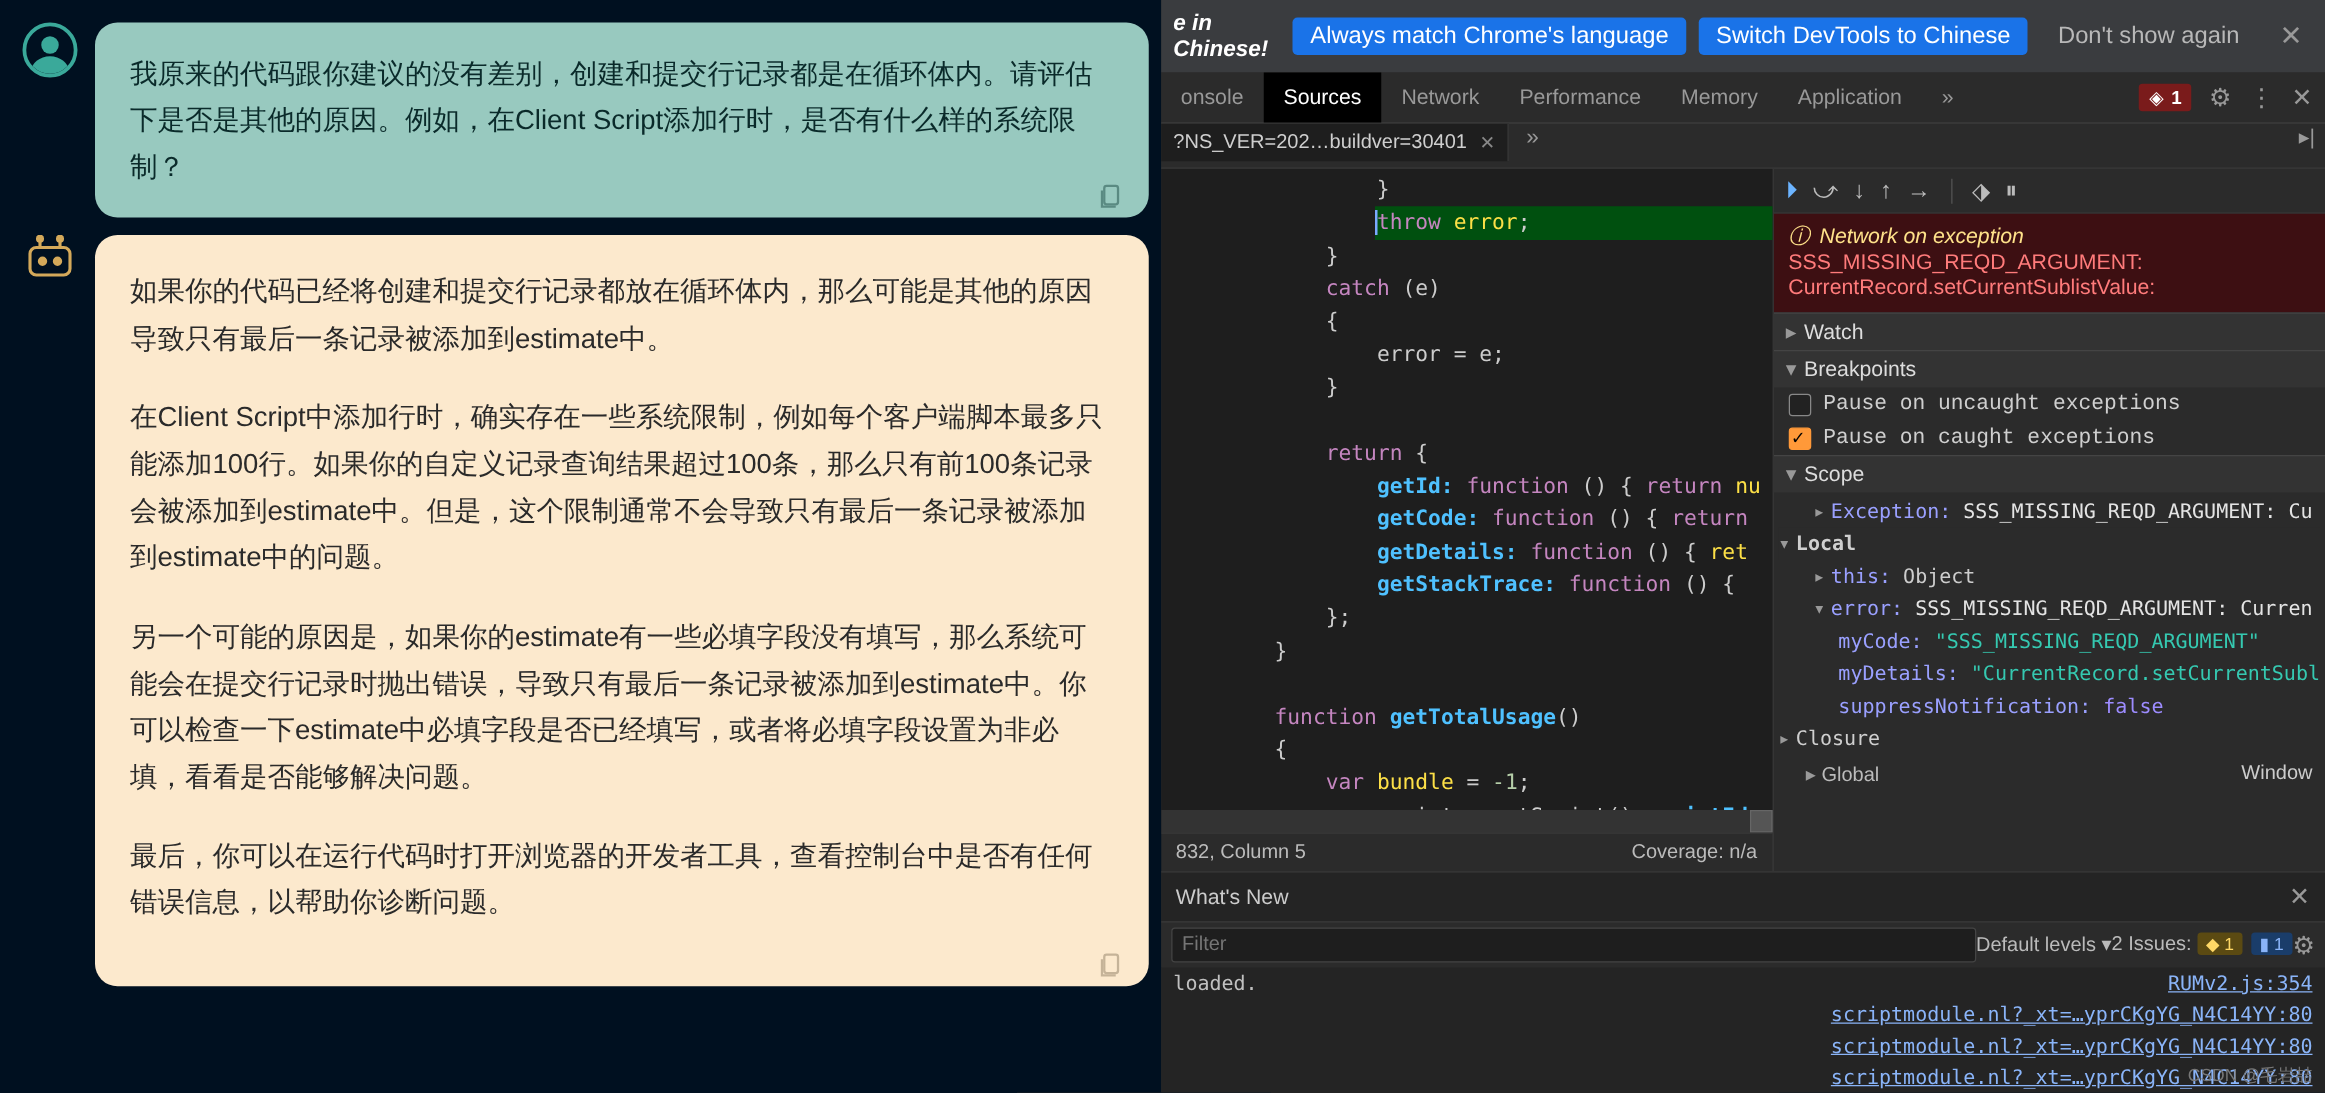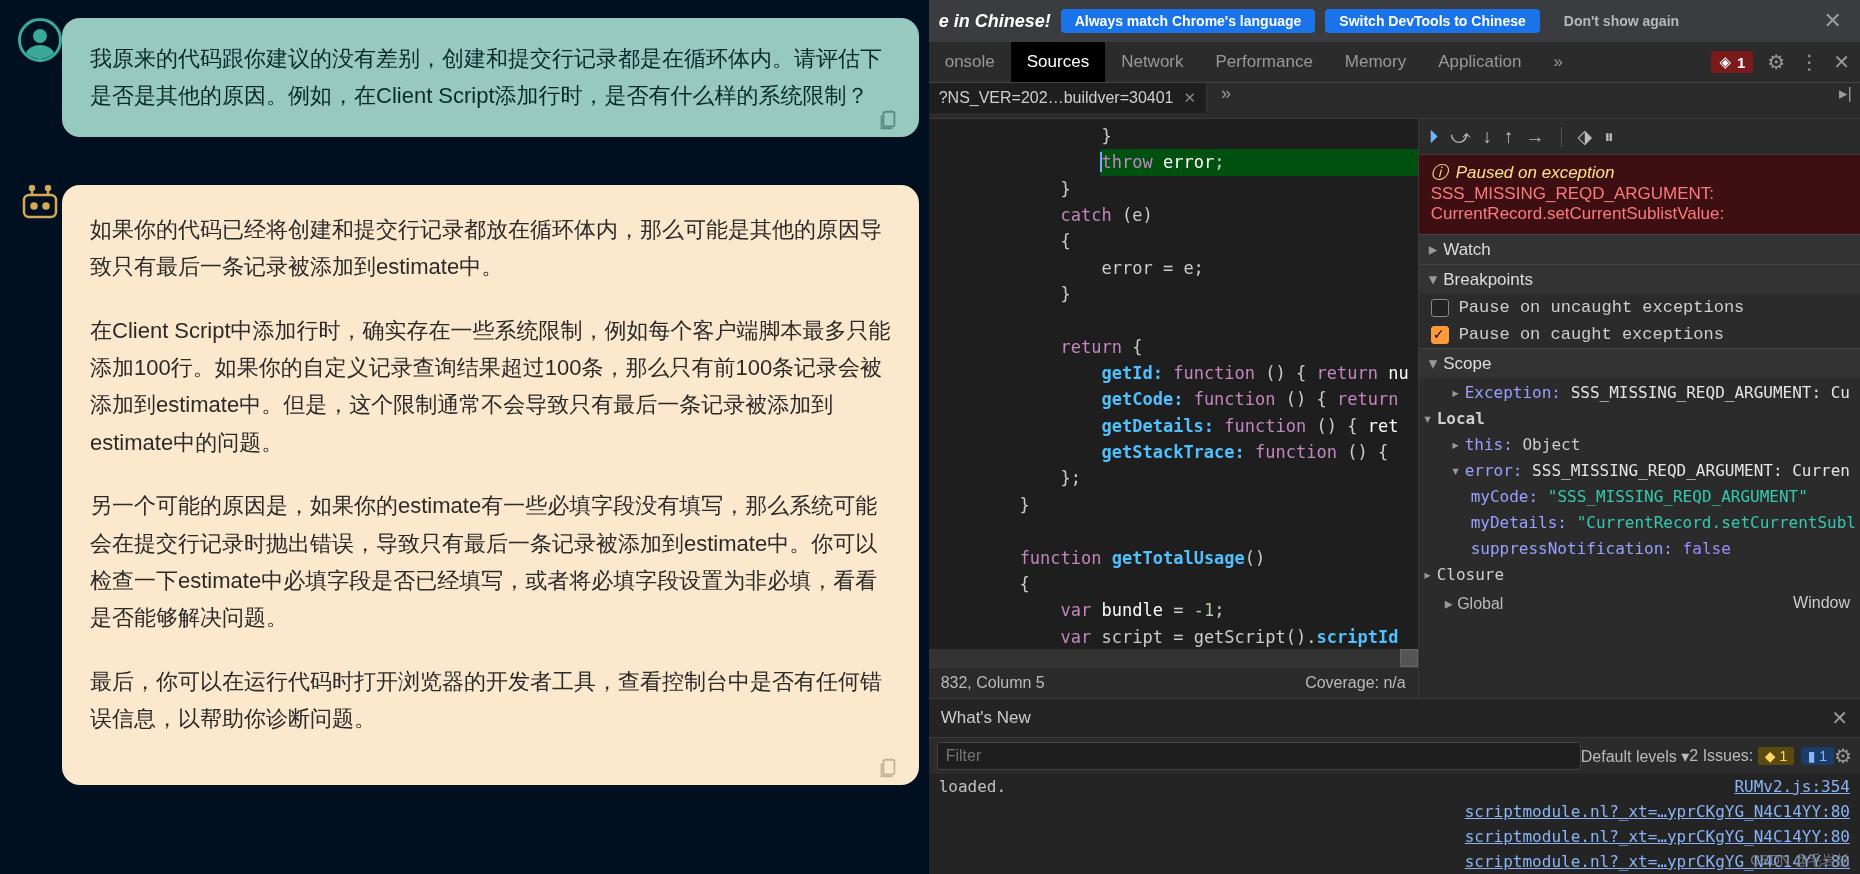--- a/index.html
+++ b/index.html
@@ -10,21 +10,21 @@
   height: 874px;
   overflow: hidden;
   display: flex;
 }
 .chat-panel {
   width: 1006px;
   height: 100%;
   background: #001020;
   padding: 18px 10px 0 18px;
 }
-.msg-row { display: flex; margin-bottom: 48px; }
+.msg-row { display: flex; gap: 14px; margin-bottom: 14px; }
 .avatar { width: 44px; height: 44px; flex-shrink: 0; }
 .avatar-user {
   border: 3px solid #3aa99a; border-radius: 50%;
   position: relative; overflow: hidden;
 }
 .avatar-user::before {
   content: ""; position: absolute; top: 8px; left: 50%; transform: translateX(-50%);
   width: 14px; height: 14px; border-radius: 50%; background: #3aa99a;
 }
 .avatar-user::after {
@@ -58,21 +58,21 @@
   display: flex; flex-direction: column;
   font-size: 16px;
 }
 .dt-banner {
   background: #3a3c3f; display: flex; align-items: center;
   padding: 8px 10px; gap: 10px;
 }
 .bn-text { color: #fff; font-size: 18px; font-style: italic; font-weight: 600; }
 .bn-btn {
   background: #1a73e8; color: #fff; border-radius: 4px;
-  padding: 4px 14px; font-size: 14px; font-weight: 700; white-space: nowrap;
+  padding: 4px 14px; font-size: 19px; font-weight: 400; white-space: nowrap;
 }
 .bn-btn.alt { background: transparent; color: #b8b8b8; }
 .bn-close { margin-left: auto; color: #999; font-size: 22px; padding: 0 8px; cursor: pointer; }
 
 .dt-tabs {
   display: flex; align-items: center; background: #2b2b2b;
   border-bottom: 1px solid #444; font-size: 17px;
 }
 .dt-tab { padding: 10px 16px; color: #999; cursor: pointer; }
 .dt-tab.active { color: #fff; background: #000; }
@@ -99,21 +99,21 @@
 .code-col {
   width: 490px; display: flex; flex-direction: column;
   border-right: 1px solid #3a3a3a;
 }
 .code-area {
   flex: 1; background: #1e1e1e; font-family: Consolas, monospace;
   font-size: 17px; line-height: 1.55; white-space: pre; overflow: hidden;
   padding: 4px 0 4px 50px; color: #cccccc; position: relative;
 }
 .code-area .kw { color: #c586c0; }
-.code-area .id { color: #ffffff; }
+.code-area .id { color: #fde047; }
 .code-area .fn { color: #4fc1ff; font-weight: 600; }
 .code-area .num { color: #b5cea8; }
 .hl-line { background: #00500f; display: inline-block; margin-left: -2px; padding-right: 200px; }
 .hl-cursor { border-left: 2px solid #7aa9ff; }
 .hscroll { height: 18px; background: #333; display: flex; }
 .hscroll-thumb { background: #555; border: 1px solid #666; height: 100%; margin-left: auto; width: 18px; }
 .code-status {
   display: flex; justify-content: space-between; padding: 6px 12px;
   border-top: 1px solid #3a3a3a; font-size: 16px; color: #bbb;
 }
@@ -287,21 +287,21 @@
         <span class="dbg-resume">⏵</span>
         <span>⤻</span>
         <span>↓</span>
         <span>↑</span>
         <span>→</span>
         <span class="dbg-sep"></span>
         <span>⬗</span>
         <span>⏸</span>
       </div>
       <div class="pause-box">
-        <div class="pause-title">Paused on exception</div>
+        <div class="pause-title">Network on exception</div>
         <div>SSS_MISSING_REQD_ARGUMENT:</div>
         <div>CurrentRecord.setCurrentSublistValue:</div>
       </div>
       <div class="sec-hdr sec-closed">
           <span>Watch</span>
         </div>
       <div class="sec-hdr">
           <span>Breakpoints</span>
         </div>
       <div class="chk-row">

